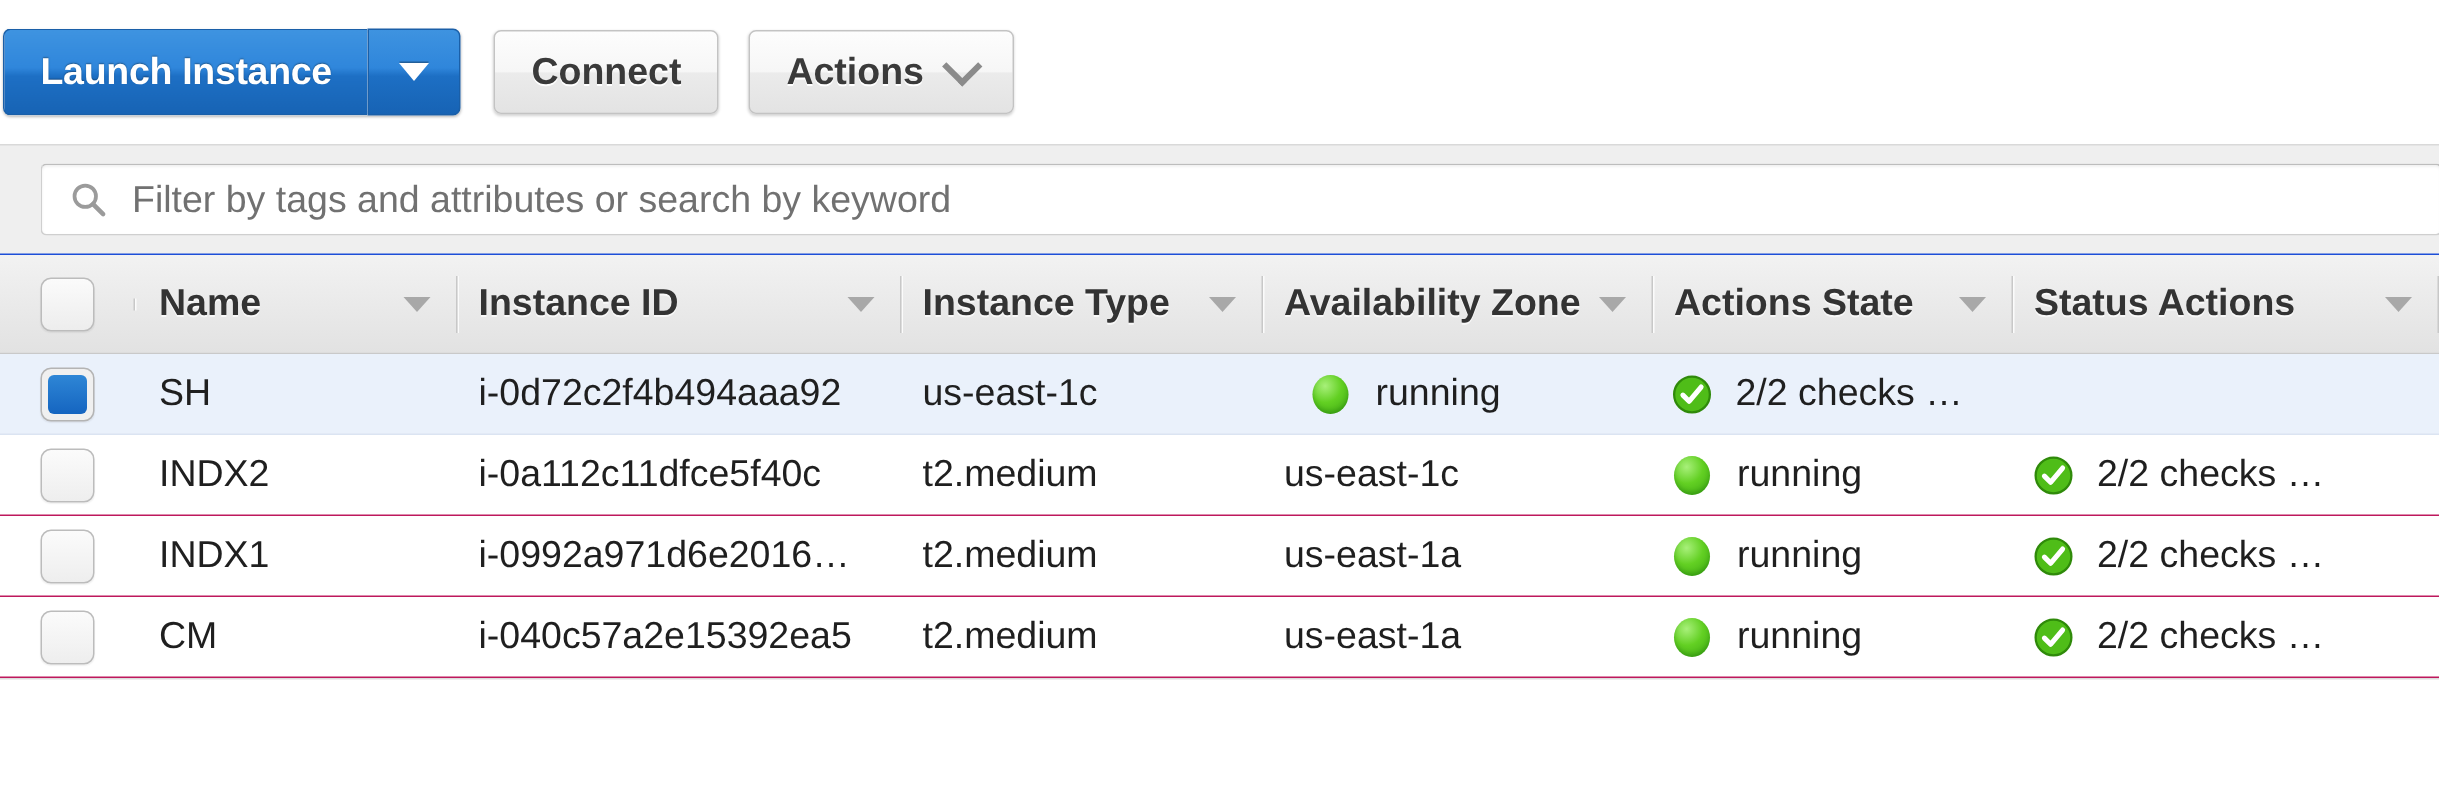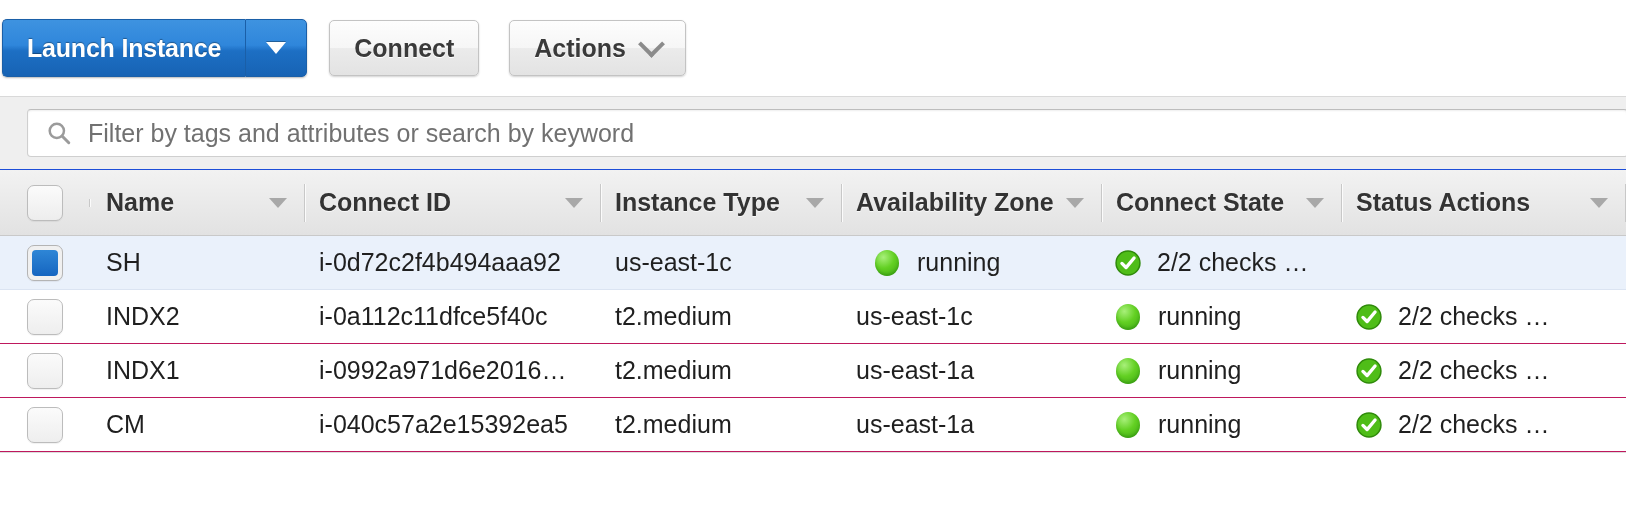--- a/index.html
+++ b/index.html
@@ -78,21 +78,21 @@
     border: 1px solid #c3c3c3;
     border-radius: 5px;
     box-shadow: 0 1px 2px rgba(0,0,0,.18);
     font-size: 25px;
     font-weight: bold;
     color: #3a3a3a;
     padding: 0 24px;
     display: flex;
     align-items: center;
     justify-content: center;
-    margin-right: 30px;
+    margin-right: 20px;
     box-sizing: border-box;
     cursor: pointer;
     text-shadow: 0 1px 0 #ffffff;
   }
 
   .chev-down {
     display: inline-block;
     width: 15px;
     height: 15px;
     margin-left: 16px;
@@ -287,39 +287,39 @@
       <div class="col-sep"></div>
     </div>
 
     <div class="th c-name">
       <span class="th-label">Name</span>
       <span class="th-caret"></span>
       <div class="col-sep"></div>
     </div>
 
     <div class="th c-id">
-      <span class="th-label">Connect ID</span>
+      <span class="th-label">Instance ID</span>
       <span class="th-caret"></span>
       <div class="col-sep"></div>
     </div>
 
     <div class="th c-type">
       <span class="th-label">Instance Type</span>
       <span class="th-caret"></span>
       <div class="col-sep"></div>
     </div>
 
     <div class="th c-az">
       <span class="th-label">Availability Zone</span>
       <span class="th-caret"></span>
       <div class="col-sep"></div>
     </div>
 
     <div class="th c-state">
-      <span class="th-label">Connect State</span>
+      <span class="th-label">Actions State</span>
       <span class="th-caret"></span>
       <div class="col-sep"></div>
     </div>
 
     <div class="th c-checks">
       <span class="th-label">Status Actions</span>
       <span class="th-caret"></span>
       <div class="col-sep"></div>
     </div>
   </div>

